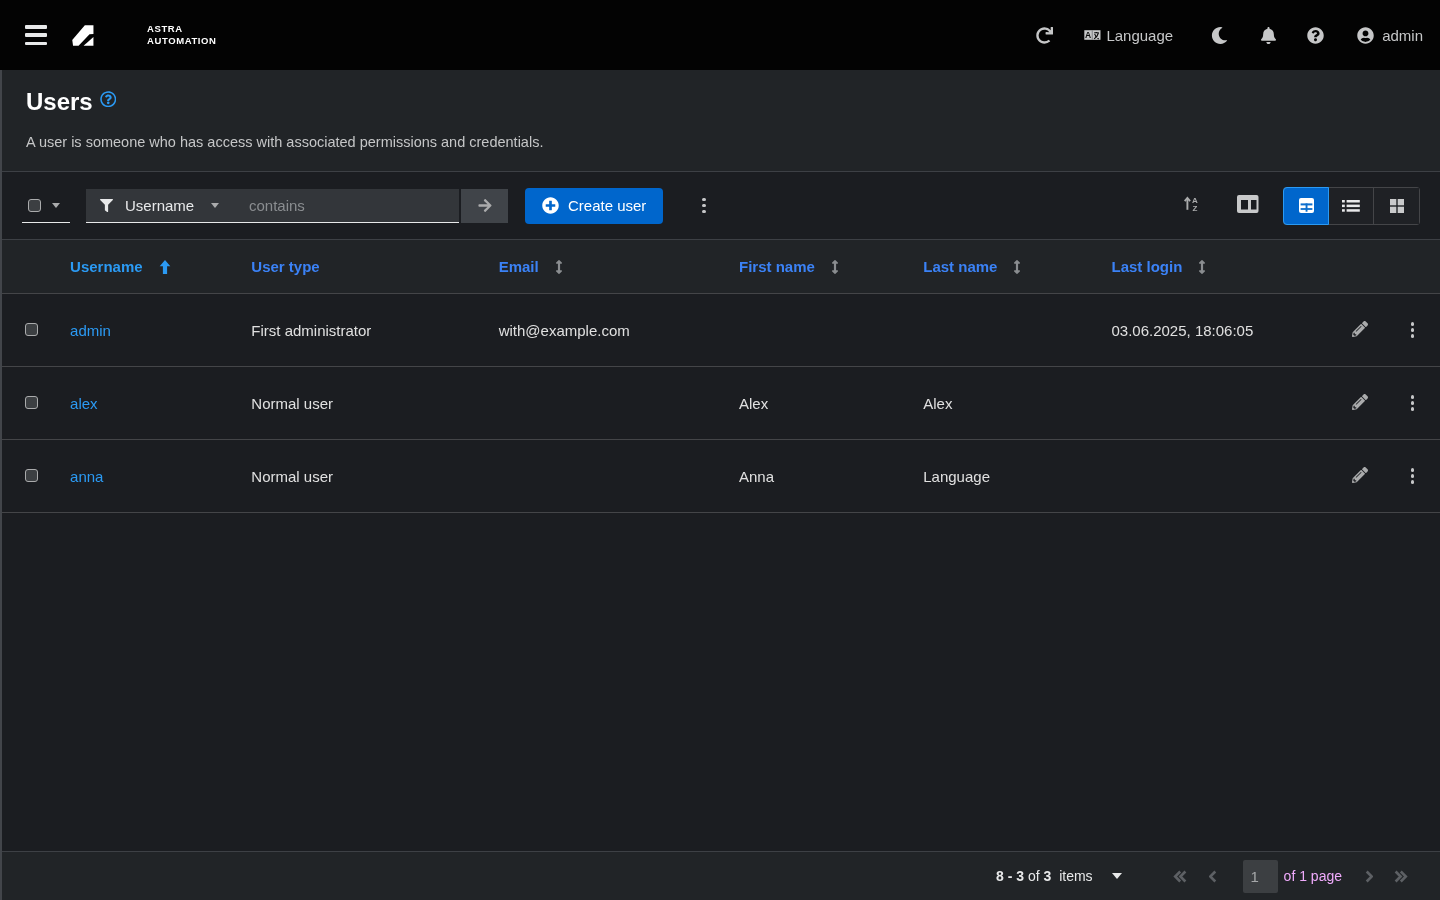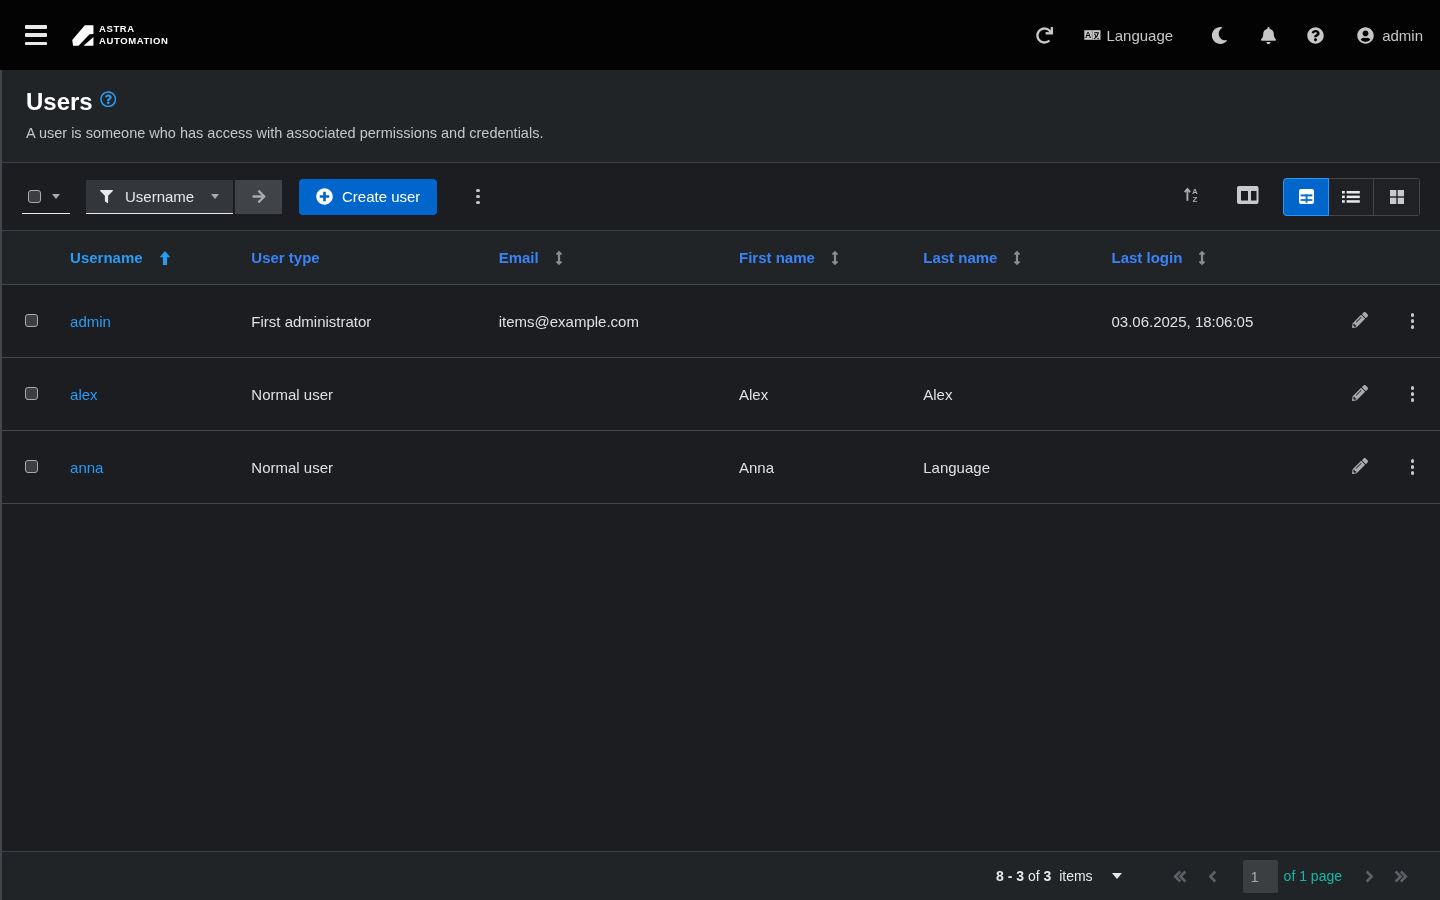--- a/index.html
+++ b/index.html
@@ -2,27 +2,27 @@
 <html><head>
 <meta charset="utf-8">
 <style>
 * { margin:0; padding:0; box-sizing:border-box; }
 html,body { width:1440px; height:900px; overflow:hidden; background:#1b1d21;
   font-family:"Liberation Sans", sans-serif; }
 .masthead { height:70px; background:rgba(3,3,3,0.996); display:flex; align-items:center; transform:translateZ(0); }
 .hamburger { width:22px; height:20px; margin-left:25px; display:flex; flex-direction:column; justify-content:space-between; }
 .hamburger span { display:block; height:3.5px; background:#e8e9ea; border-radius:1px; }
 .brand { display:flex; align-items:center; margin-left:25px; gap:5px; }
-.brand-text { color:#fff; font-weight:bold; font-size:9.5px; letter-spacing:0.6px; line-height:1.23; }
+.brand-text { color:#fff; font-weight:bold; font-size:9.5px; letter-spacing:0.6px; line-height:1.23;margin-left:48px; }
 .mh-right { margin-left:auto; display:flex; align-items:center; color:#c6c7c8; font-size:15px; }
 .mh-right .icon { display:flex; align-items:center; justify-content:center; }
 .content { position:relative; height:830px; border-left:2px solid #42454a; background:rgba(27,29,33,0.996); transform:translateZ(0); }
 .page-header { background:rgba(33,36,39,0.996); padding:18px 24px 21px 24px; border-bottom:1px solid #3d4045; }
 .page-title { color:#fff; font-size:24px; font-weight:700; display:flex; align-items:center; gap:7px; }
-.page-sub { color:#c5c6c7; font-size:14.5px; margin-top:9px; }
+.page-sub { color:#c5c6c7; font-size:14.5px; margin-top:18px; }
 .toolbar { height:67px; background:rgba(27,29,33,0.996); display:flex; align-items:center; padding:0 20px 0 24px; }
 .bulk { display:flex; align-items:center; gap:11px; padding:0 10px 0 6px; height:34px; border-bottom:1px solid #e8e9ea; margin-left:-4px; }
 .cb { display:inline-block; vertical-align:middle; width:13px; height:13px; background:#3c3f42; border:1px solid #aaabac; border-radius:3px; }
 .caret { width:0; height:0; border-left:4.5px solid transparent; border-right:4.5px solid transparent; border-top:5px solid #aaabac; }
 .filter { display:flex; margin-left:16px; height:34px; }
 .f-toggle { background:#33363a; border-bottom:1px solid #e8e9ea; display:flex; align-items:center; gap:12px; padding:0 14px; width:147px; }
 .f-toggle .label { color:#e8e9ea; font-size:15px; }
 .f-input { background:#33363a; border-bottom:1px solid #e8e9ea; width:226px; display:flex; align-items:center; padding:0 16px; color:#8a8d90; font-size:15px; }
 .f-arrow { margin-left:2px; background:#404449; width:47px; display:flex; align-items:center; justify-content:center; }
 .btn-primary { margin-left:17px; background:#0066cc; color:#fff; font-size:15px; border:none; border-radius:4px; height:36px; padding:0 17px; display:flex; align-items:center; gap:9px; }
@@ -115,20 +115,21 @@
       <span class="caret"></span>
     </div>
     <div class="filter">
       <div class="f-toggle">
         <svg width="13" height="13" viewBox="0 0 512 512">
             <path fill="#e8e9ea" d="M487.976 0H24.028C2.71 0-8.047 25.866 7.058 40.971L192 225.941V432c0 7.831 3.821 15.17 10.237 19.662l80 55.98C298.02 518.69 320 507.493 320 487.98V225.941l184.947-184.97C520.021 25.896 509.338 0 487.976 0z"></path>
           </svg>
         <span class="label">Username</span>
         <span class="caret" style="margin-left:auto"></span>
       </div>
+      <div class="f-input">contains</div>
       <div class="f-arrow">
         <svg width="18" height="15" viewBox="0 0 448 512">
             <path fill="#aaabac" d="M190.5 66.9l22.2-22.2c9.4-9.4 24.6-9.4 33.9 0L441 239c9.4 9.4 9.4 24.6 0 33.9L246.6 467.3c-9.4 9.4-24.6 9.4-33.9 0l-22.2-22.2c-9.5-9.5-9.3-25 .4-34.3L311.4 296H24c-13.3 0-24-10.7-24-24v-32c0-13.3 10.7-24 24-24h287.4L190.9 101.2c-9.8-9.3-10-24.8-.4-34.3z"></path>
           </svg>
       </div>
     </div>
     <button class="btn-primary">
       <svg width="17" height="17" viewBox="0 0 512 512">
           <path fill="#fff" d="M256 8C119 8 8 119 8 256s111 248 248 248 248-111 248-248S393 8 256 8zm144 276c0 6.6-5.4 12-12 12h-92v92c0 6.6-5.4 12-12 12h-56c-6.6 0-12-5.4-12-12v-92H124c-6.6 0-12-5.4-12-12v-56c0-6.6 5.4-12 12-12h92v-92c0-6.6 5.4-12 12-12h56c6.6 0 12 5.4 12 12v92h92c6.6 0 12 5.4 12 12v56z"></path>
         </svg>
@@ -228,21 +229,21 @@
         </span></th>
         <th></th>
         <th></th>
       </tr>
     </thead>
     <tbody>
       <tr>
         <td style="padding-left:23px"><span class="cb"></span></td>
         <td><a class="link">admin</a></td>
         <td>First administrator</td>
-        <td>items@example.com</td>
+        <td>with@example.com</td>
         <td></td>
         <td></td>
         <td>03.06.2025, 18:06:05</td>
         <td class="pencil-cell"><svg width="16" height="16" viewBox="0 0 512 512">
               <path fill="#aaabac" d="M497.9 142.1l-46.1 46.1c-4.7 4.7-12.3 4.7-17 0l-111-111c-4.7-4.7-4.7-12.3 0-17l46.1-46.1c18.7-18.7 49.1-18.7 67.9 0l60.1 60.1c18.8 18.7 18.8 49.1 0 67.9zM284.2 99.8L21.6 362.4.4 483.9c-2.9 16.4 11.4 30.6 27.8 27.8l121.5-21.3 262.6-262.6c4.7-4.7 4.7-12.3 0-17l-111-111c-4.8-4.7-12.4-4.7-17.1 0zM124.1 339.9c-5.5-5.5-5.5-14.3 0-19.8l154-154c5.5-5.5 14.3-5.5 19.8 0s5.5 14.3 0 19.8l-154 154c-5.5 5.5-14.3 5.5-19.8 0zM88 424h48v36.3l-64.5 11.3-31.1-31.1L51.7 376H88v48z"></path>
             </svg></td>
         <td class="kebab-cell">
             <div class="kebab-s kebab">
               <i></i>
               <i></i>
@@ -293,21 +294,21 @@
   <footer class="pagefoot">
     <span style="color:#e8e9ea"><b>8 - 3</b> of <b>3</b> &nbsp;items</span>
     <span class="caret" style="margin-left:19px;border-left-width:5px;border-right-width:5px;border-top-width:6px;border-top-color:#e8e9ea"></span>
     <svg style="margin-left:51px" width="14" height="13" viewBox="0 0 14 13">
         <path d="M7.2 1.5 L2.2 6.5 L7.2 11.5 M12.4 1.5 L7.4 6.5 L12.4 11.5" fill="none" stroke="#5d6064" stroke-width="2.6"></path>
       </svg>
     <svg style="margin-left:22px" width="8" height="13" viewBox="0 0 8 13">
         <path d="M6.3 1.5 L1.3 6.5 L6.3 11.5" fill="none" stroke="#5d6064" stroke-width="2.6"></path>
       </svg>
     <span style="margin-left:26px;background:#3c3f42;color:#a5a7a9;width:35px;height:33px;display:inline-flex;align-items:center;padding-left:8px;border-radius:2px;font-size:15px">1</span>
-    <span style="margin-left:6px;color:#14b8a6">of 1 page</span>
+    <span style="margin-left:6px;color:#f0abfc">of 1 page</span>
     <svg style="margin-left:23px" width="8" height="13" viewBox="0 0 8 13">
         <path d="M1.7 1.5 L6.7 6.5 L1.7 11.5" fill="none" stroke="#5d6064" stroke-width="2.6"></path>
       </svg>
     <svg style="margin-left:21px;margin-right:32px" width="14" height="13" viewBox="0 0 14 13">
         <path d="M1.6 1.5 L6.6 6.5 L1.6 11.5 M6.8 1.5 L11.8 6.5 L6.8 11.5" fill="none" stroke="#5d6064" stroke-width="2.6"></path>
       </svg>
   </footer>
 </div>
 
 </body></html>

